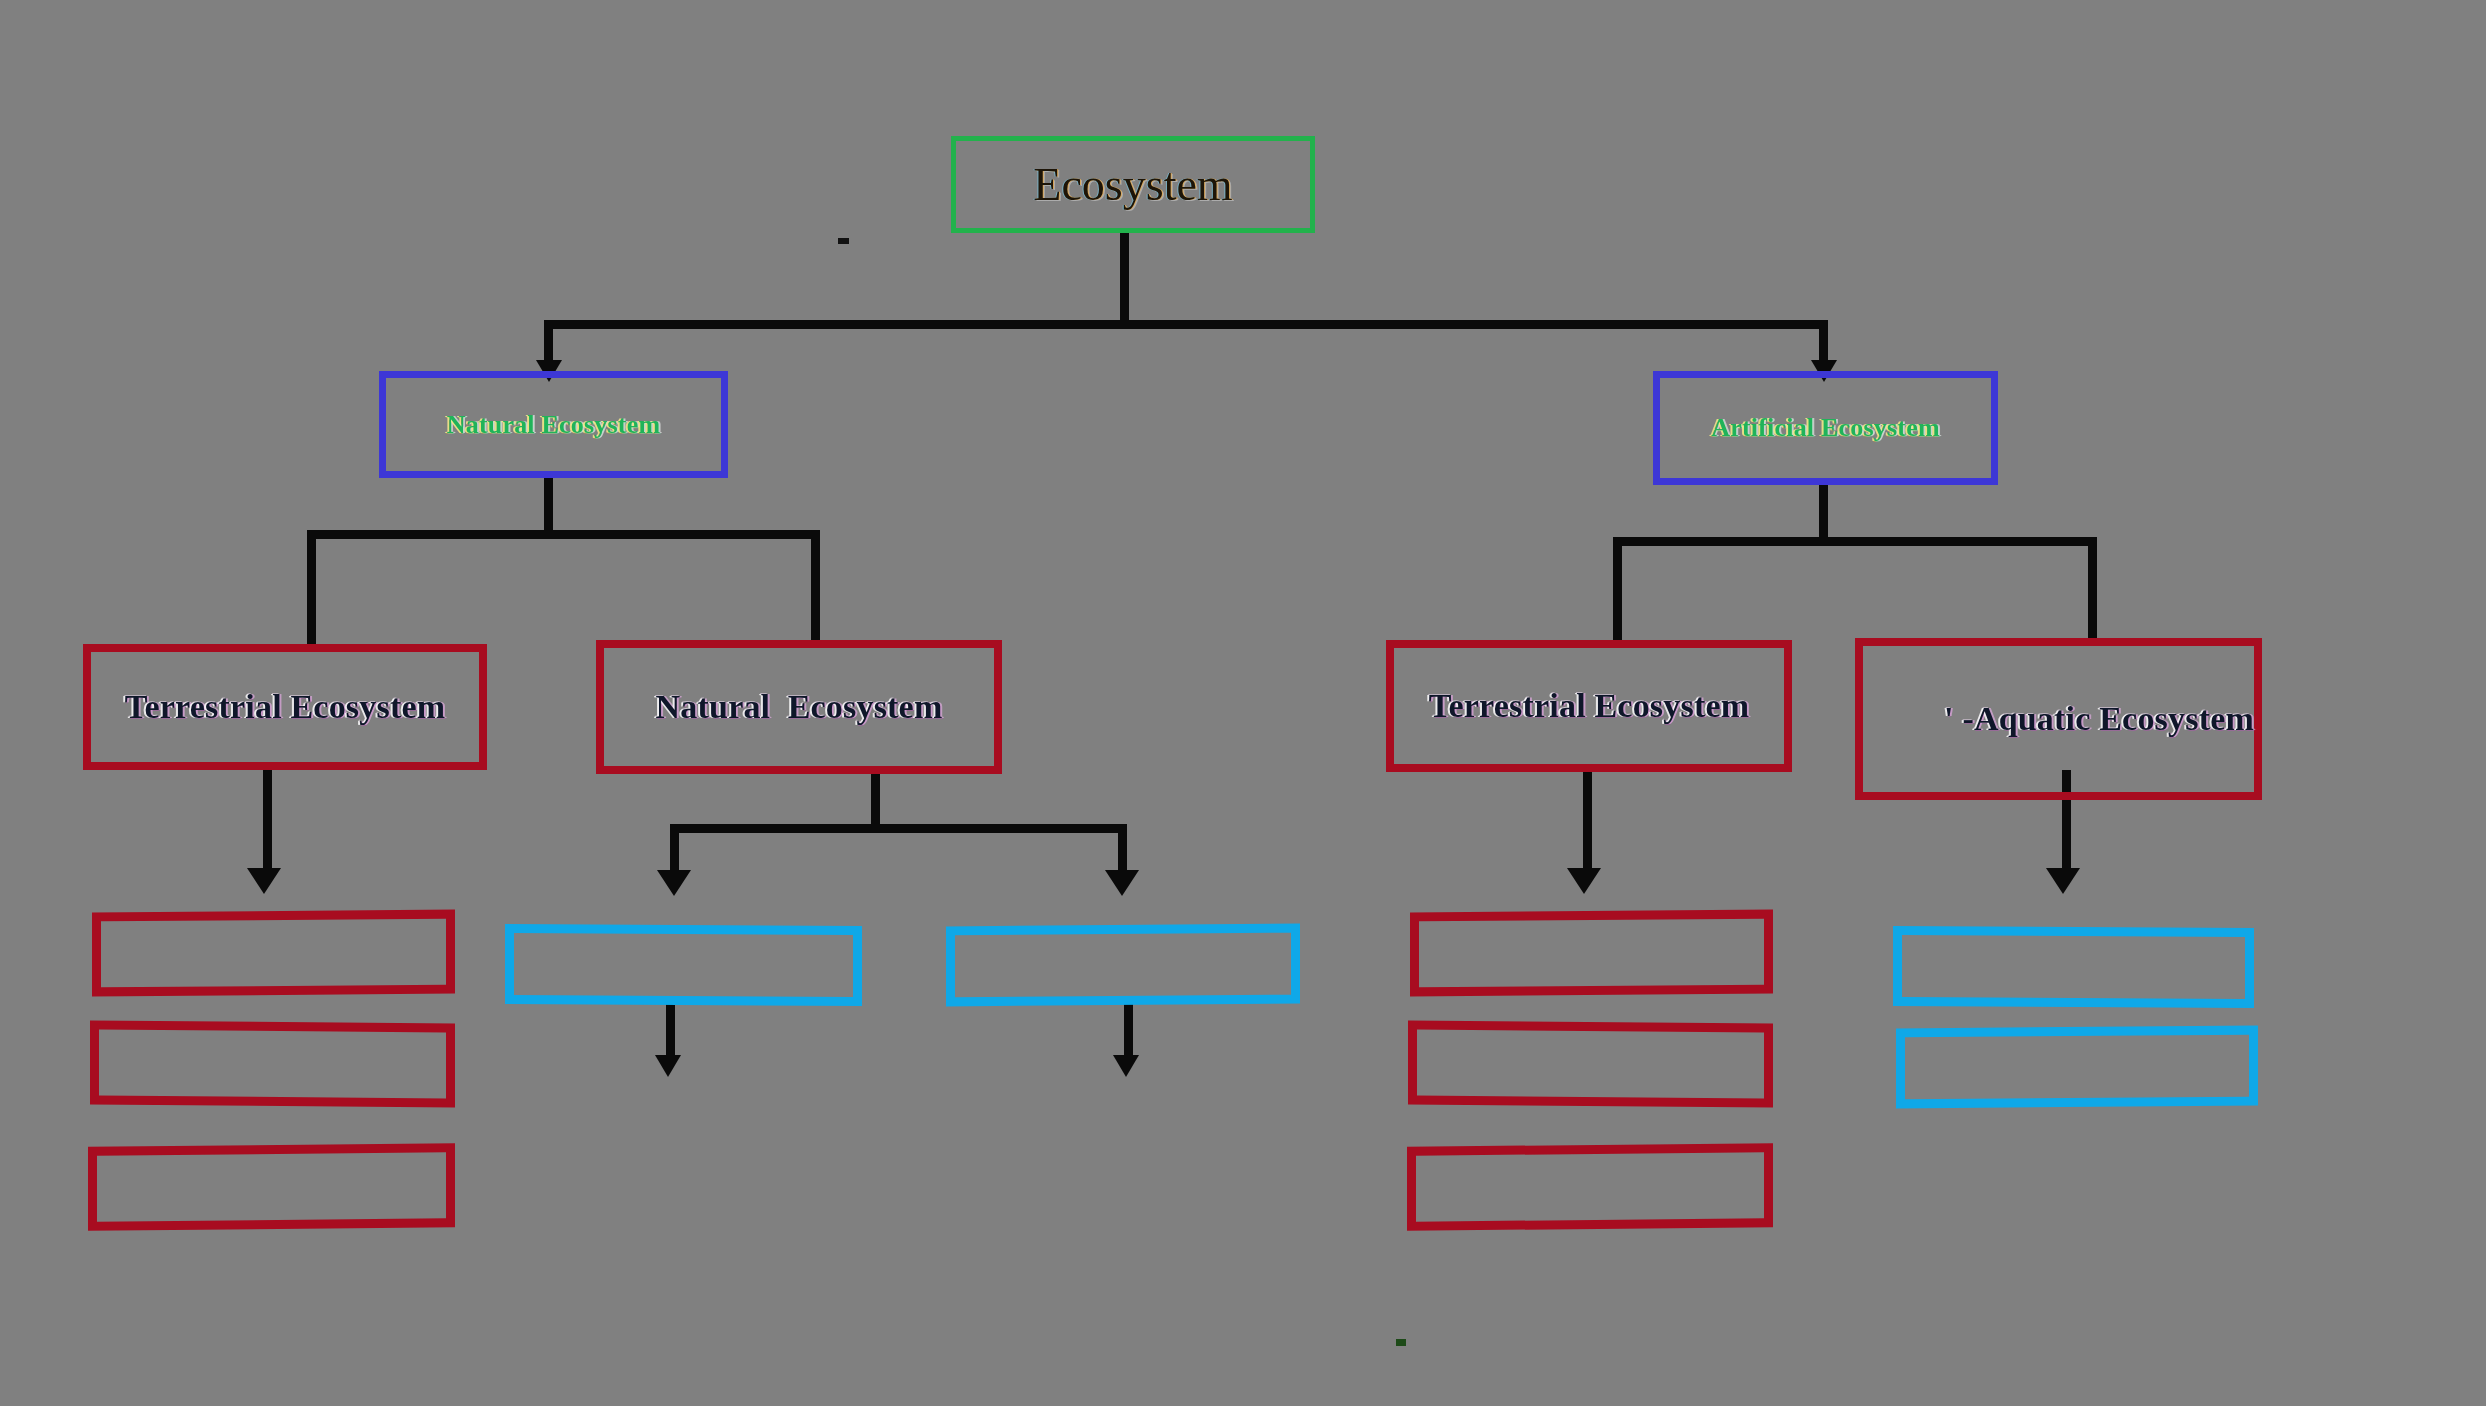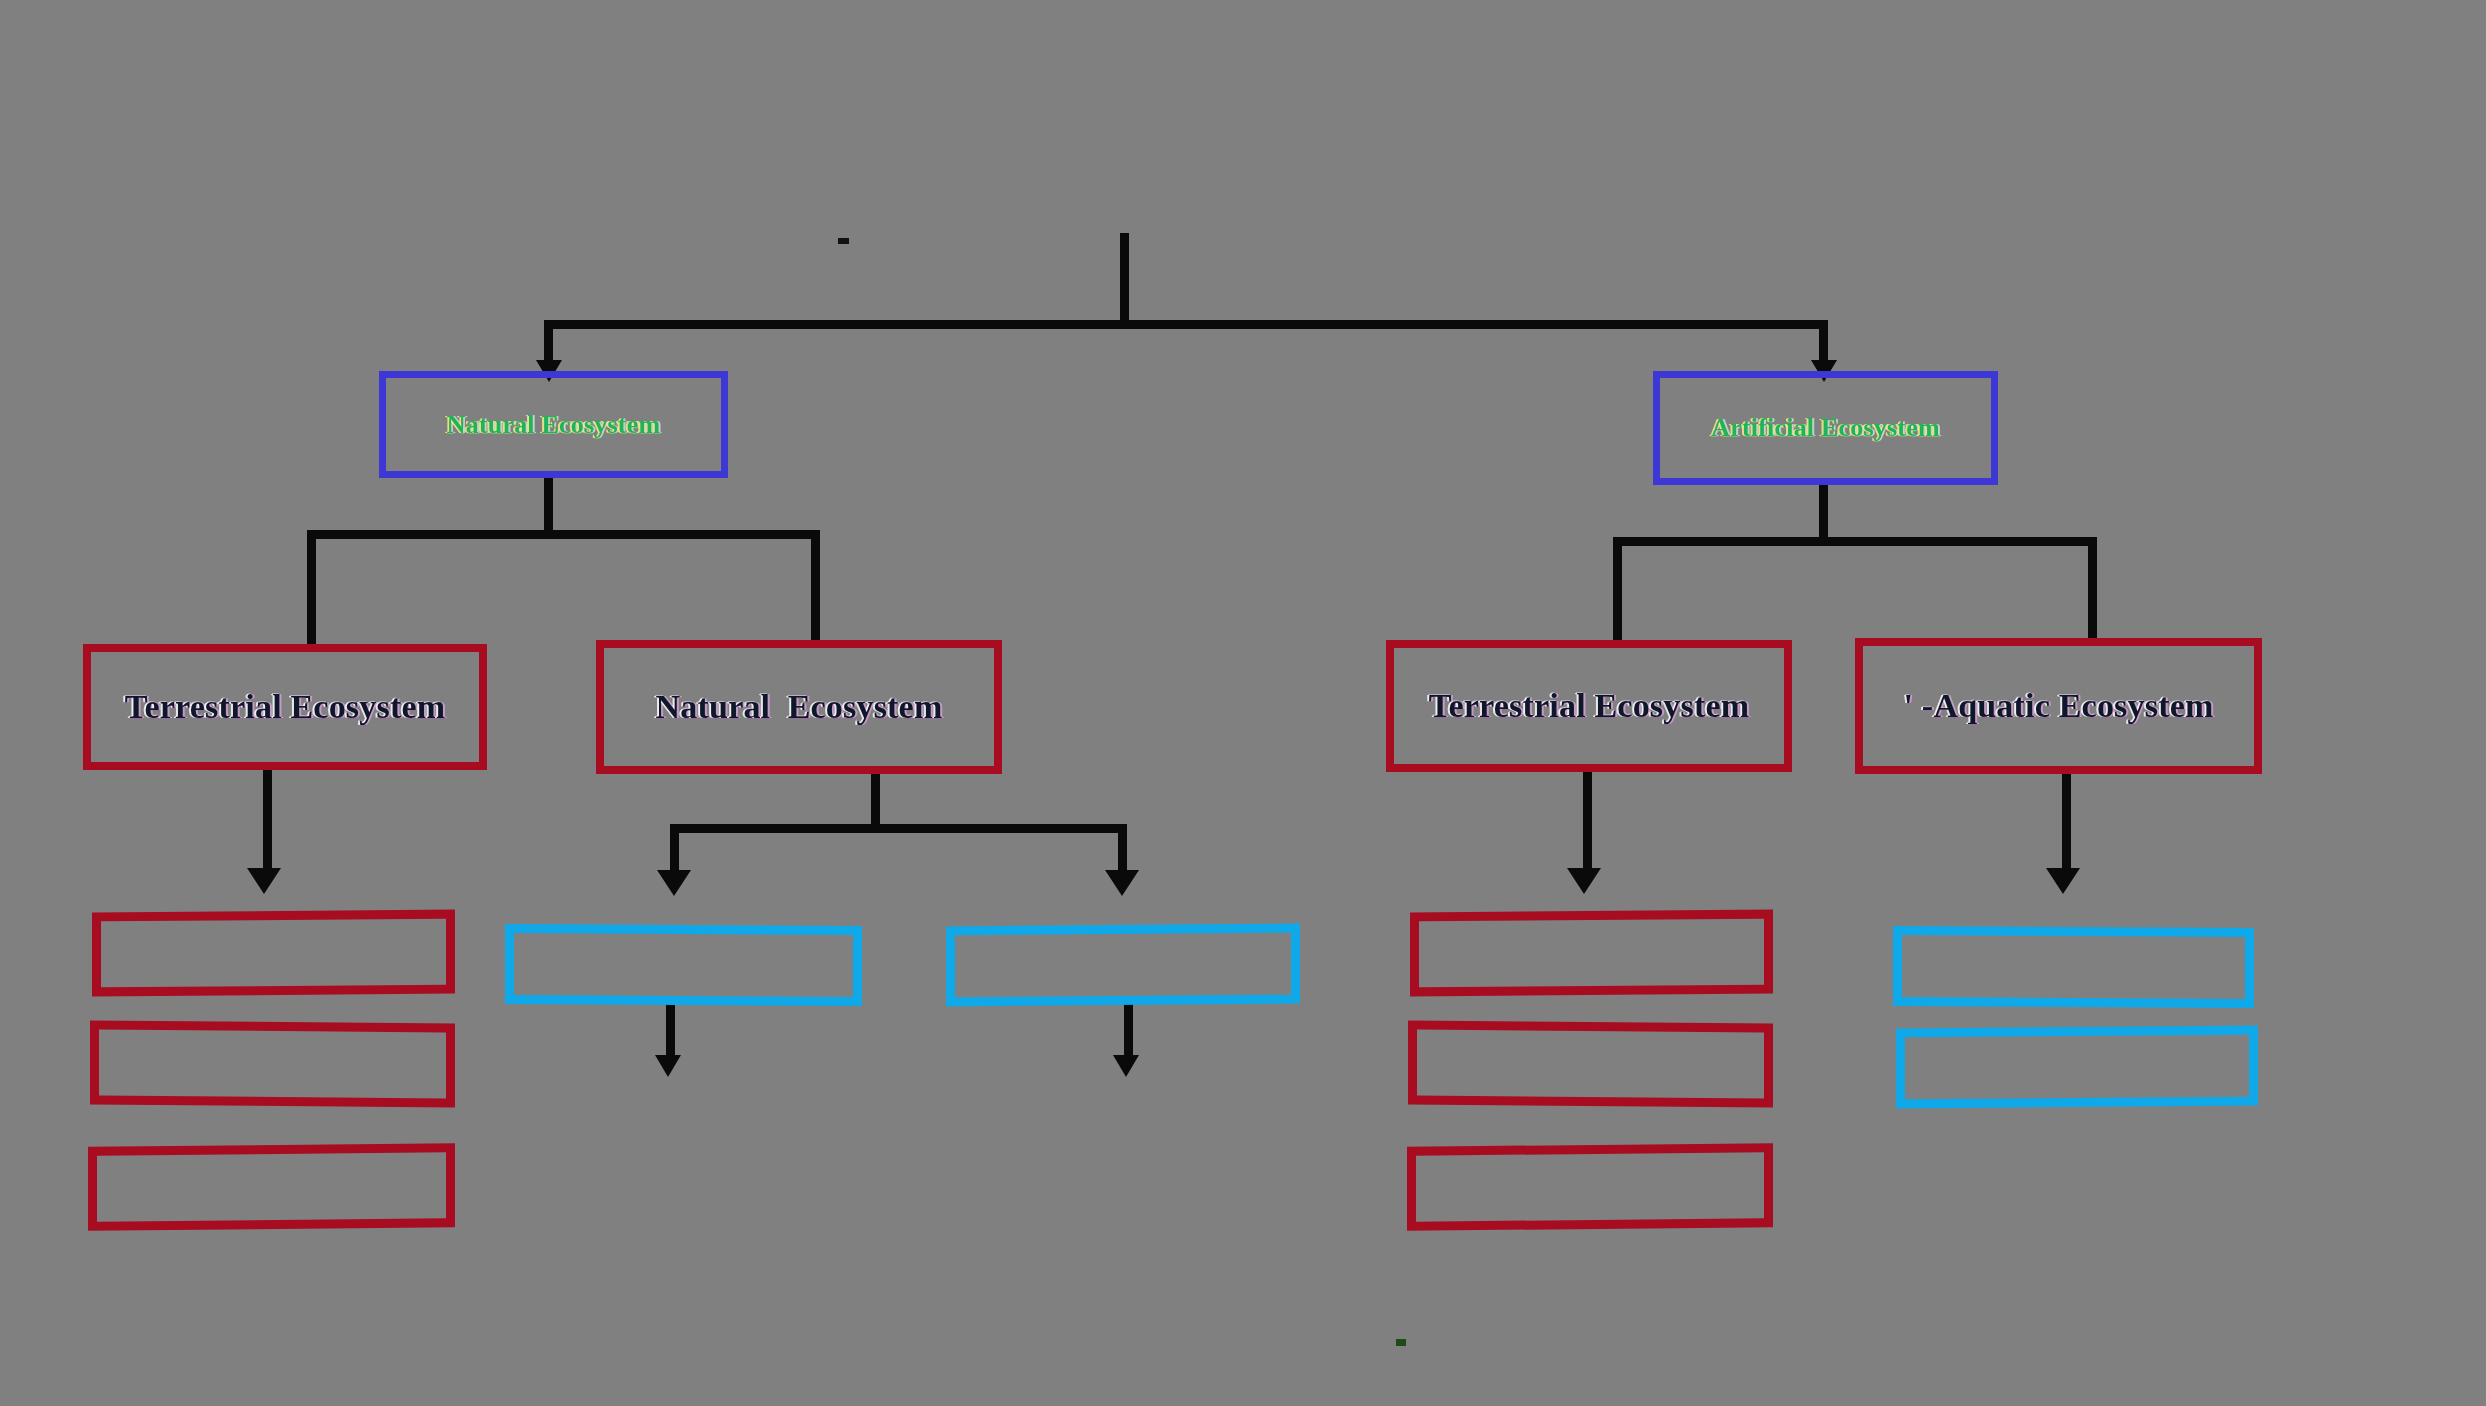--- a/index.html
+++ b/index.html
@@ -162,20 +162,23 @@
 
   <div class="conn v" style="left:2062px; top:770px; height:110px;"></div>
   <div class="arrowhead" style="left:2046px; top:868px;"></div>
 
   <div class="conn v" style="left:666px; top:1000px; height:62px;"></div>
   <div class="arrowhead small" style="left:655px; top:1055px;"></div>
 
   <div class="conn v" style="left:1124px; top:1000px; height:62px;"></div>
   <div class="arrowhead small" style="left:1113px; top:1055px;"></div>
 
+  <div class="node root" style="left:951px; top:136px; width:364px; height:97px;">
+    <span class="label">Ecosystem</span>
+  </div>
 
   <div class="node lvl2" style="left:379px; top:371px; width:349px; height:107px;">
     <span class="label">Natural Ecosystem</span>
   </div>
 
   <div class="node lvl2" style="left:1653px; top:371px; width:345px; height:114px;">
     <span class="label">Artificial Ecosystem</span>
   </div>
 
   <div class="node lvl3" style="left:83px; top:644px; width:404px; height:126px;">
@@ -183,21 +186,21 @@
   </div>
 
   <div class="node lvl3" style="left:596px; top:640px; width:406px; height:134px;">
     <span class="label">Natural  Ecosystem</span>
   </div>
 
   <div class="node lvl3" style="left:1386px; top:640px; width:406px; height:132px;">
     <span class="label">Terrestrial Ecosystem</span>
   </div>
 
-  <div class="node lvl3" style="left:1855px; top:638px; width:407px; height:136px;">
+  <div class="node lvl3" style="left:1855px; top:638px; width:407px; height:162px;justify-content:flex-end;">
     <span class="label">' -Aquatic Ecosystem</span>
   </div>
 
   <div class="node empty-red sk1" style="left:92px; top:911px; width:363px; height:84px;">
     <span class="label"></span>
   </div>
   <div class="node empty-red sk2" style="left:90px; top:1022px; width:365px; height:84px;">
     <span class="label"></span>
   </div>
   <div class="node empty-red sk3" style="left:88px; top:1145px; width:367px; height:84px;">

